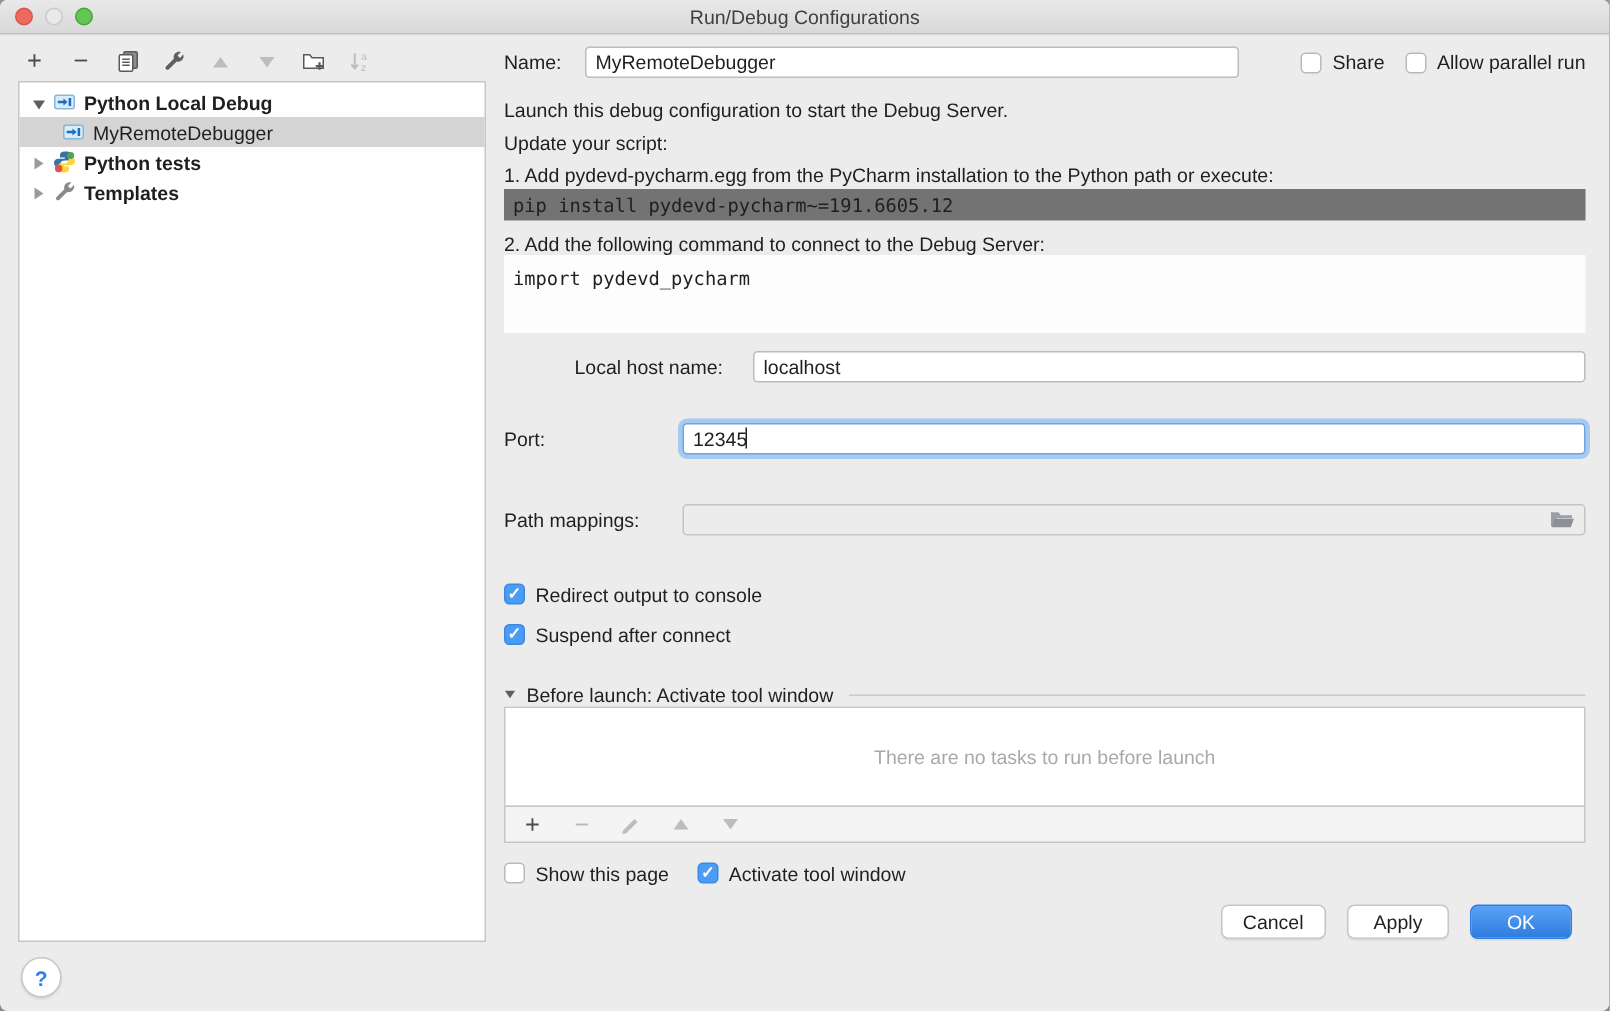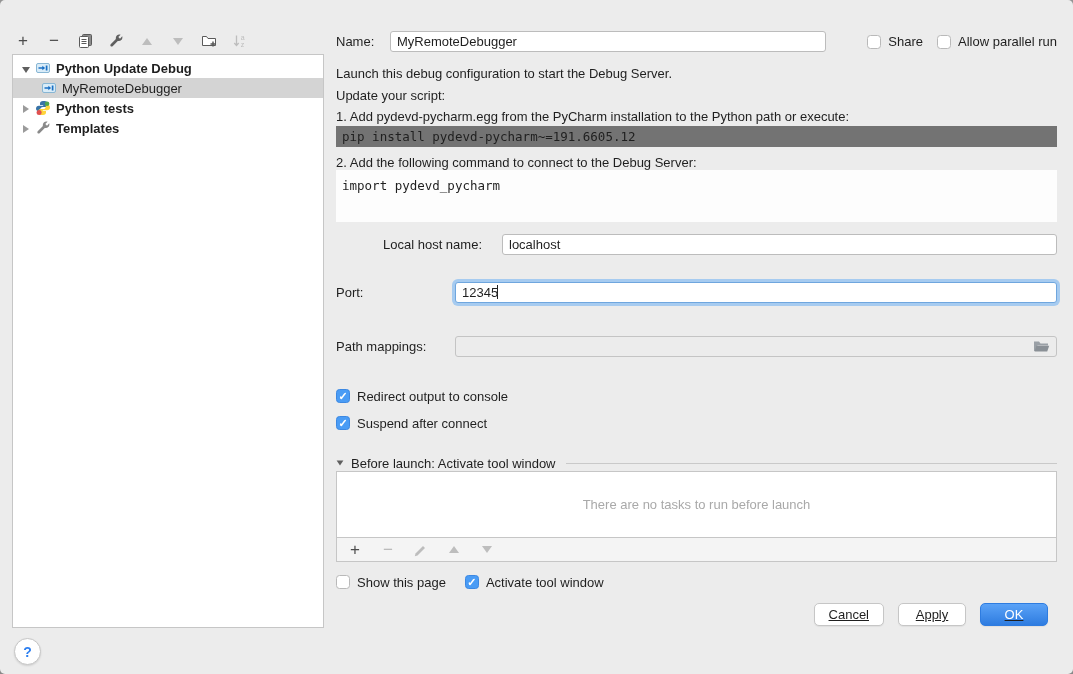--- a/index.html
+++ b/index.html
@@ -58,31 +58,39 @@
   .cb.checked{background:#4a9cf5;border-color:#3c88e2;color:#fff;font-size:11px;font-weight:bold;line-height:1;}
   
   .bl-header{display:flex;align-items:center;}
   .bl-header .txt{margin-left:7px;}
   .bl-header .rule{flex:1;height:1px;background:#c9c9c9;margin-left:10px;}
   .bl-list{position:absolute;left:0;right:0;background:#fff;border:1px solid #c6c6c6;box-sizing:border-box;
     display:flex;align-items:center;justify-content:center;color:#a9a9a9;}
   .bl-toolbar{position:absolute;left:0;right:0;background:#f4f4f4;border:1px solid #c6c6c6;box-sizing:border-box;
     display:flex;align-items:center;gap:15px;padding-left:9px;}
   
-  .footer-btns{position:absolute;right:25px;top:603px;display:flex;gap:14px;text-decoration:underline;}
+  .footer-btns{position:absolute;right:25px;top:603px;display:flex;gap:14px;}
   .btn{height:23px;min-width:68px;padding:0 14px;border:1px solid #c6c6c6;border-radius:5px;background:#fff;
     font-family:"Liberation Sans",sans-serif;font-size:13px;color:#1f1f1f;
     display:flex;align-items:center;justify-content:center;box-sizing:border-box;box-shadow:0 1px 1px rgba(0,0,0,.06);}
   .btn.primary{background:linear-gradient(#5aa2f7,#2e7ce0);border-color:#2e7ce0;color:#fff;}
 </style>
 </head>
 <body>
 
 <div class="window">
 
+  <div class="titlebar">
+    <div class="traffic">
+      <span class="tl red"></span>
+      <span class="tl gray"></span>
+      <span class="tl green"></span>
+    </div>
+    <span>Run/Debug Configurations</span>
+  </div>
 
   <div class="left-toolbar">
     <span class="tbtn">
         <span class="glyph">+</span>
       </span>
     <span class="tbtn">
         <span class="glyph">−</span>
       </span>
     <span class="tbtn">
       <svg width="16" height="16" viewBox="0 0 16 16">
@@ -119,21 +127,21 @@
 
   <div class="tree-panel">
     <div class="tree-row">
       <span class="tw"><span class="tw-down"></span></span>
       <svg width="16" height="16" viewBox="0 0 16 16">
         <rect x="1.5" y="3.5" width="13" height="9" rx="1.5" fill="#d9ecf8" stroke="#88b6d4"></rect>
         <path d="M3.5 8h4.6" stroke="#1a6fc4" stroke-width="1.6" fill="none"></path>
         <path d="M7.3 5.7 10.1 8 7.3 10.3z" fill="#1a6fc4"></path>
         <path d="M11.6 5.4v5.2" stroke="#1a6fc4" stroke-width="1.7" fill="none"></path>
       </svg>
-      <span class="lbl bold">Python Update Debug</span>
+      <span class="lbl bold">Python Local Debug</span>
     </div>
     <div class="tree-row selected">
       <span class="indent"></span>
       <svg width="16" height="16" viewBox="0 0 16 16">
         <rect x="1.5" y="3.5" width="13" height="9" rx="1.5" fill="#d9ecf8" stroke="#88b6d4"></rect>
         <path d="M3.5 8h4.6" stroke="#1a6fc4" stroke-width="1.6" fill="none"></path>
         <path d="M7.3 5.7 10.1 8 7.3 10.3z" fill="#1a6fc4"></path>
         <path d="M11.6 5.4v5.2" stroke="#1a6fc4" stroke-width="1.7" fill="none"></path>
       </svg>
       <span class="lbl">MyRemoteDebugger</span>

